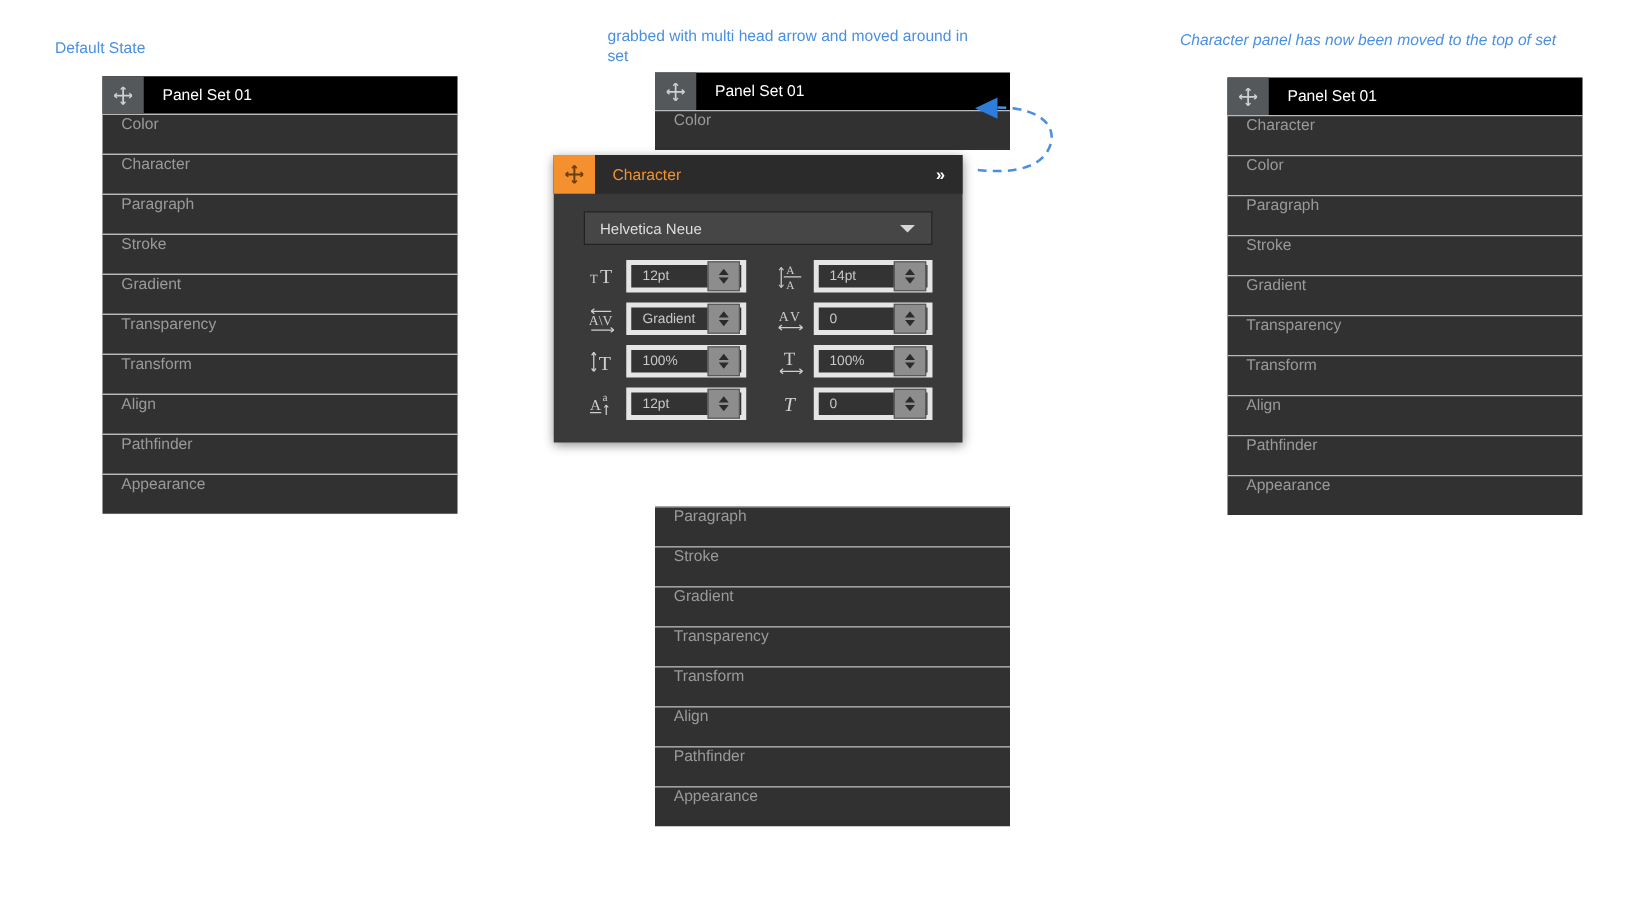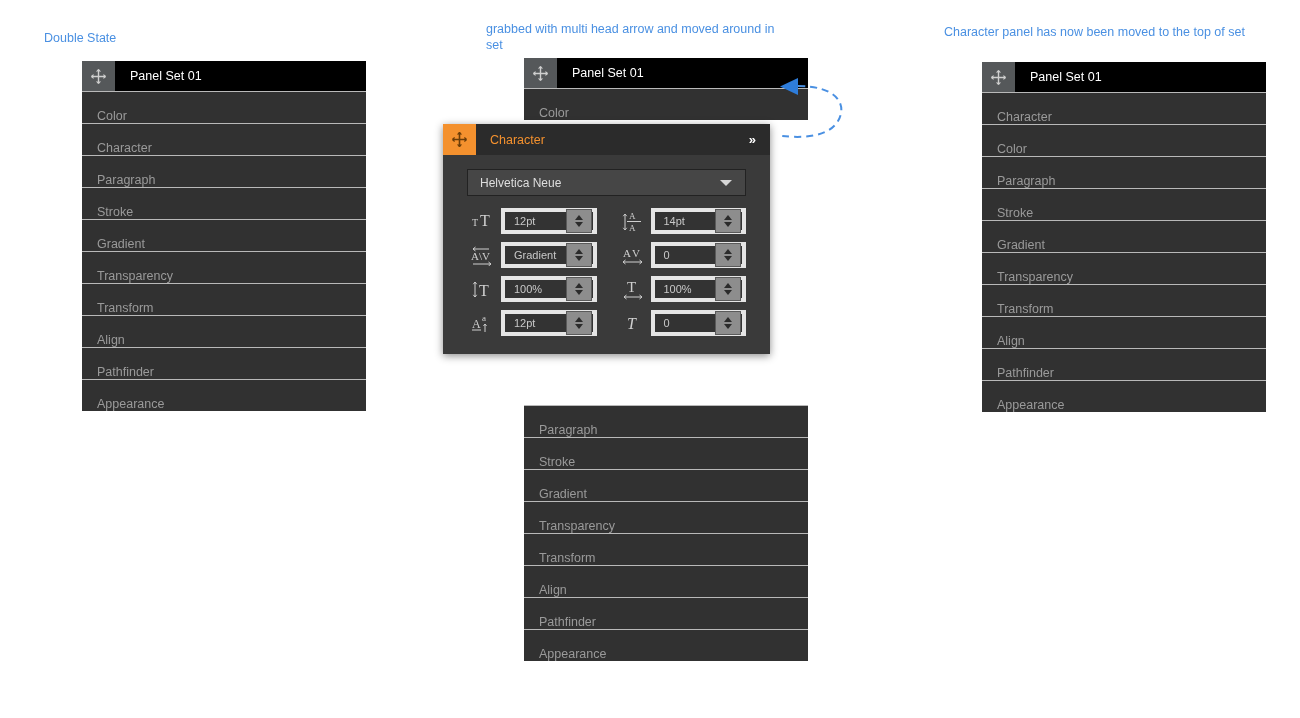--- a/index.html
+++ b/index.html
@@ -53,21 +53,21 @@
     padding-left: 15px;
     flex: 1 1 auto;
   }
   .panel-row {
     height: 32px;
     background: #313131;
     border-top: 1px solid #b9b9b9;
     color: #9a9a9a;
     font-size: 12.5px;
     display: flex;
-    align-items: flex-end;
+    align-items: flex-start;
     padding-left: 15px;
     box-sizing: border-box;
   }
 
   
   .cross-icon {
     display: block;
   }
 
   
@@ -197,21 +197,21 @@
     border-top: 6px solid #d6d6d6;
   }
 
   .arrow-annot {
     position: absolute;
   }
 </style>
 </head>
 <body>
 
-<div class="annotation" style="left:44px; top:30px;">Double State</div>
+<div class="annotation" style="left:44px; top:30px;">Default State</div>
 
 <div class="panel-set" style="left:44px; top:61px; width:284px;">
   <div class="panel-header">
     <div class="drag-handle">
       <svg class="cross-icon" width="15" height="15" viewBox="0 0 15 15">
         <path d="M7.5 0.5 L7.5 14.5 M0.5 7.5 L14.5 7.5" stroke="#cfcfcf" stroke-width="1.4"></path>
         <path d="M7.5 0.5 L5.6 2.6 M7.5 0.5 L9.4 2.6 M7.5 14.5 L5.6 12.4 M7.5 14.5 L9.4 12.4 M0.5 7.5 L2.6 5.6 M0.5 7.5 L2.6 9.4 M14.5 7.5 L12.4 5.6 M14.5 7.5 L12.4 9.4" stroke="#cfcfcf" stroke-width="1.1" fill="none"></path>
       </svg>
     </div>
     <div class="panel-header-title">Panel Set 01</div>
@@ -454,21 +454,21 @@
   </div>
 </div>
 
 <div class="arrow-annot" style="left:776px; top:74px;">
   <svg width="80" height="80" viewBox="0 0 80 80">
     <path d="M22 12 C 60 12, 72 30, 62 47 C 52 64, 24 64, 6 62" stroke="#4a90e2" stroke-width="2" fill="none" stroke-dasharray="7 5"></path>
     <polygon points="22,4 4,12.5 22,21" fill="#2e7ddb"></polygon>
   </svg>
 </div>
 
-<div class="annotation" style="left:944px; top:24px;">Character panel has now been moved to the top of set</div>
+<div class="annotation" style="left:944px; top:24px;font-style:italic;">Character panel has now been moved to the top of set</div>
 
 <div class="panel-set" style="left:944px; top:62px; width:284px;">
   <div class="panel-header">
     <div class="drag-handle">
       <svg class="cross-icon" width="15" height="15" viewBox="0 0 15 15">
         <path d="M7.5 0.5 L7.5 14.5 M0.5 7.5 L14.5 7.5" stroke="#cfcfcf" stroke-width="1.4"></path>
         <path d="M7.5 0.5 L5.6 2.6 M7.5 0.5 L9.4 2.6 M7.5 14.5 L5.6 12.4 M7.5 14.5 L9.4 12.4 M0.5 7.5 L2.6 5.6 M0.5 7.5 L2.6 9.4 M14.5 7.5 L12.4 5.6 M14.5 7.5 L12.4 9.4" stroke="#cfcfcf" stroke-width="1.1" fill="none"></path>
       </svg>
     </div>
     <div class="panel-header-title">Panel Set 01</div>

